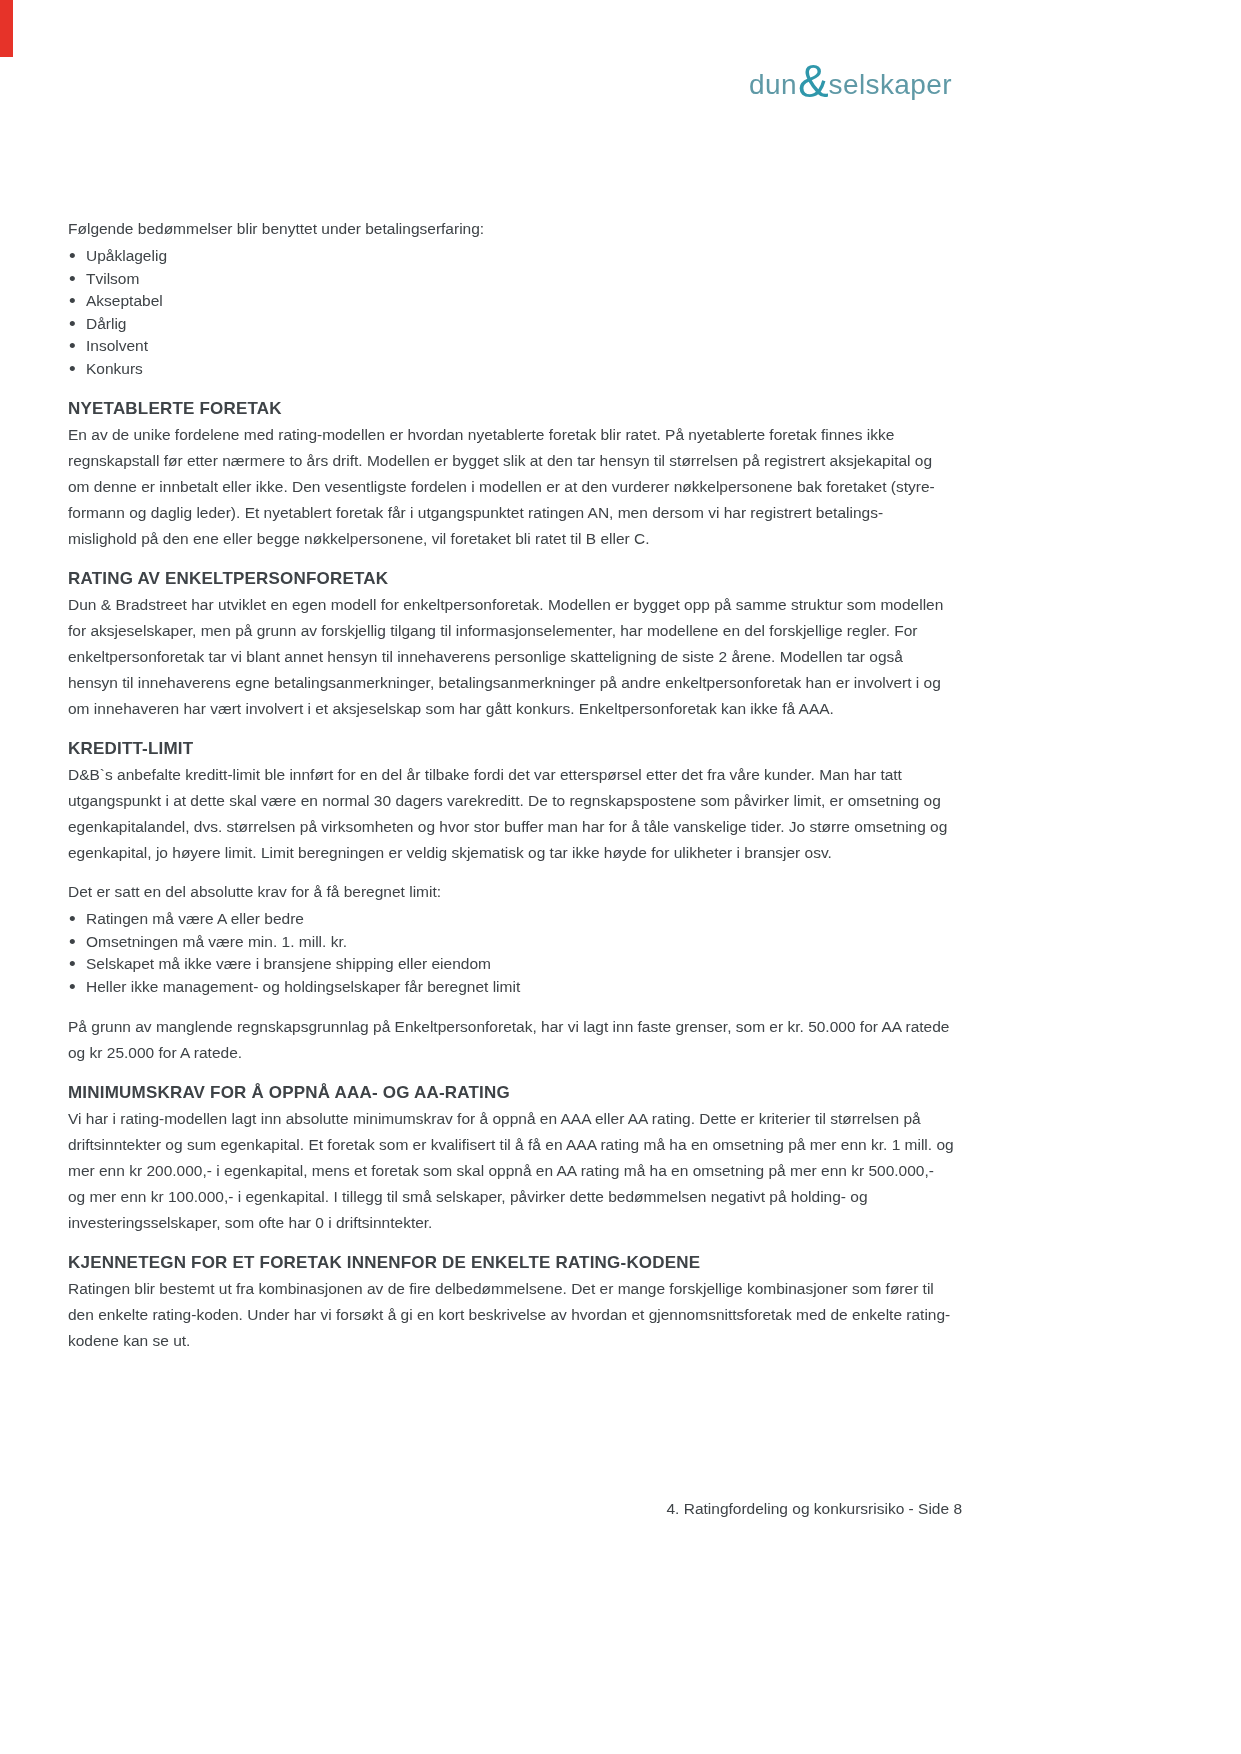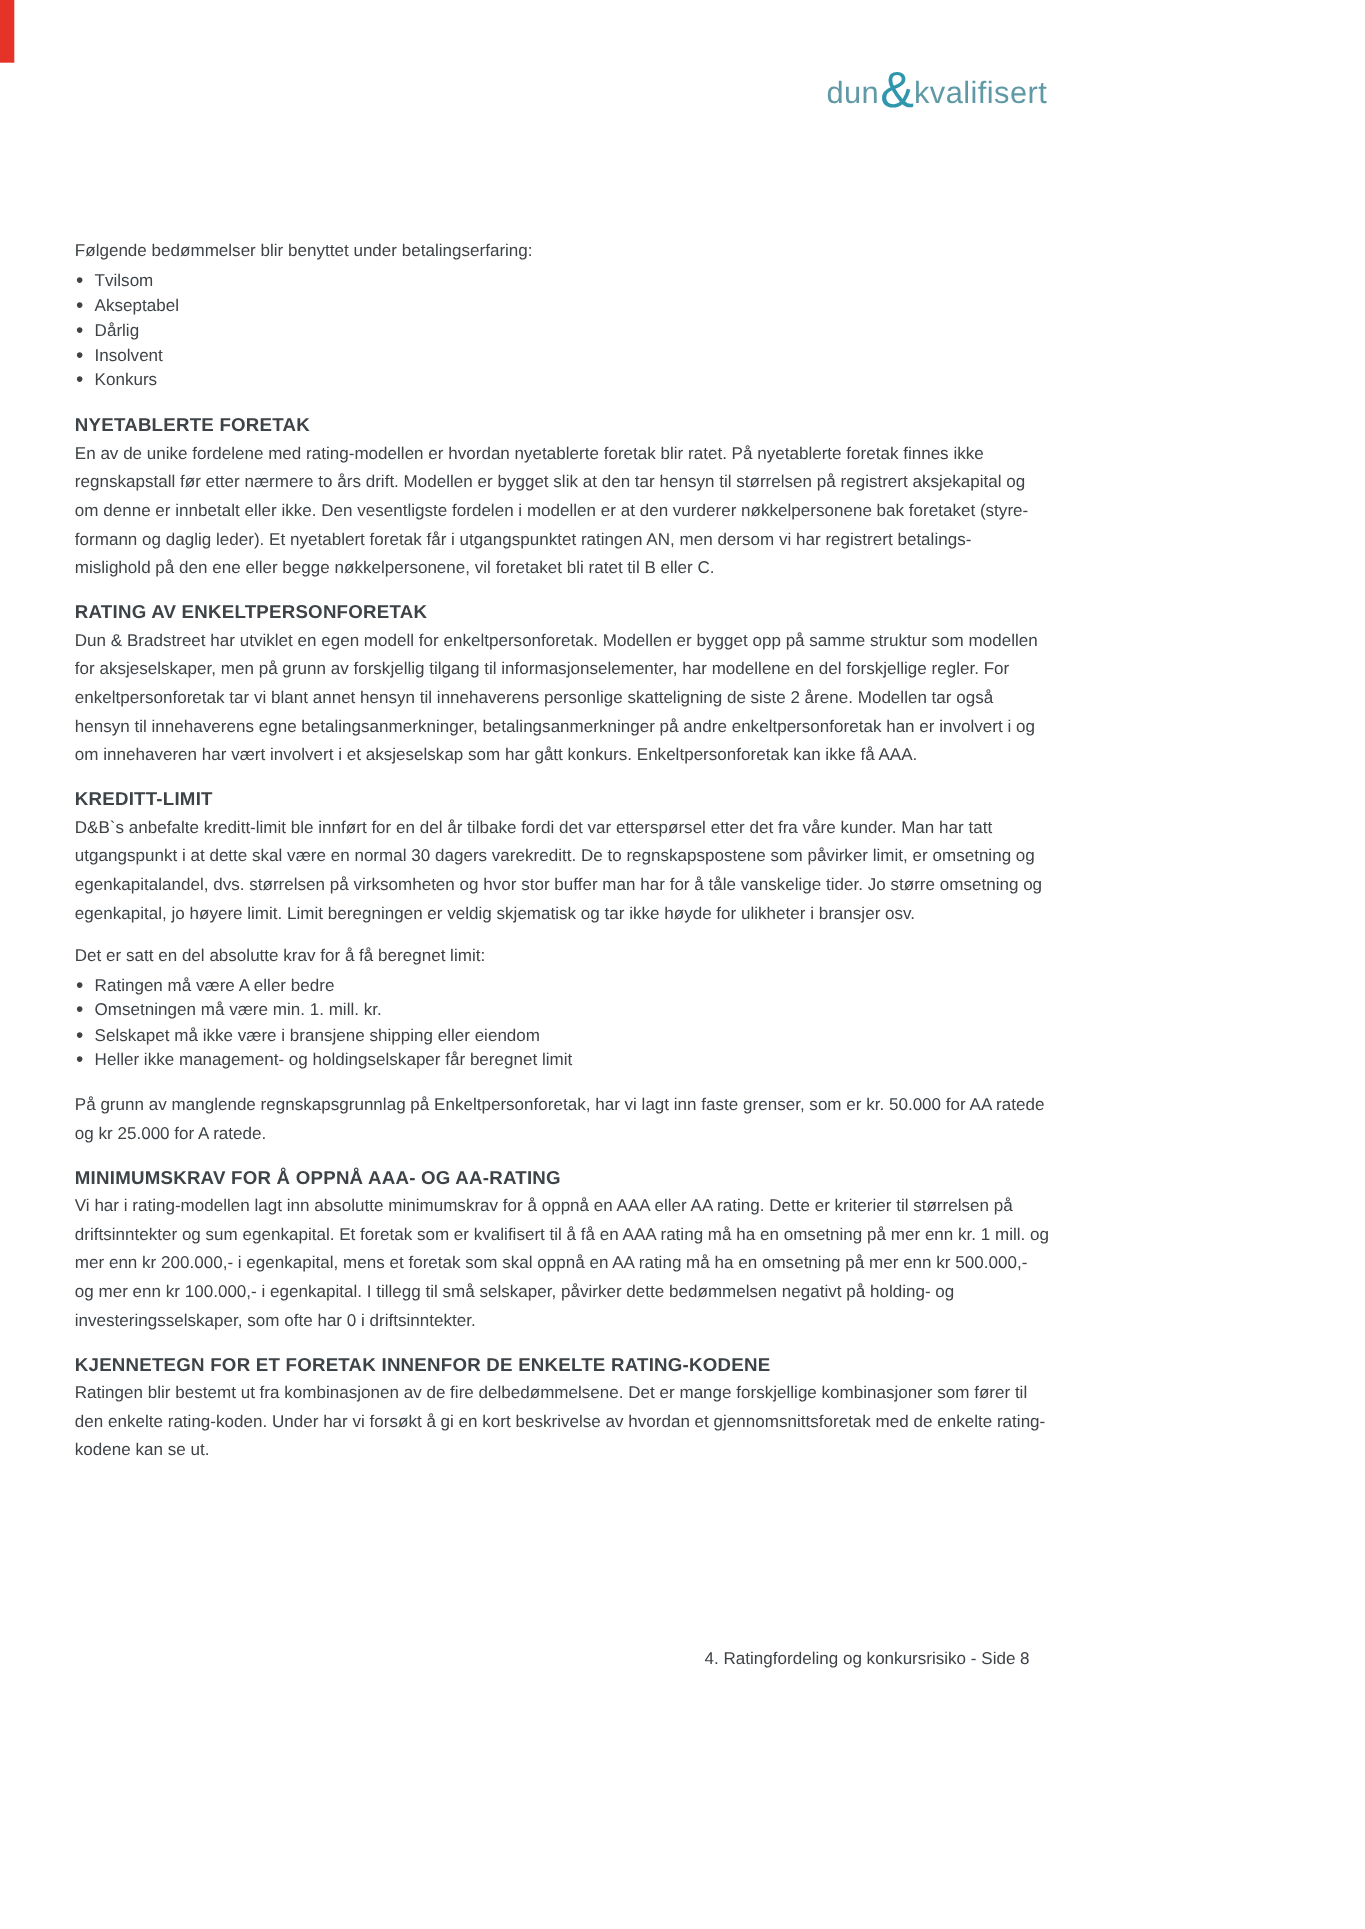--- a/index.html
+++ b/index.html
@@ -50,41 +50,42 @@
   }
   .bullets li{
     position:relative;padding-left:18px;line-height:22.5px;
   }
   .bullets li::before{
     content:"\2022";position:absolute;left:1px;top:0;
     font-size:19px;line-height:22.5px;color:var(--text-color);
   }
 
   .footer{
-    position:absolute;top:1496px;right:305px;
+    position:absolute;top:1496px;right:279px;
     font-size:15.5px;line-height:26px;color:var(--text-color);
     white-space:nowrap;
   }
 </style>
 </head>
 <body>
 
 <div class="page">
 
   <div class="corner-mark"></div>
 
   <header class="logo">
     <span class="logo-word">dun</span>
     <span class="logo-amp">&amp;</span>
-    <span class="logo-word">kvalifisert</span>
+    <span class="logo-word">selskaper</span>
   </header>
 
   <main class="content">
       <p class="para lead">Følgende bedømmelser blir benyttet under betalingserfaring:</p>
       <ul class="bullets">
+        <li>Upåklagelig</li>
         <li>Tvilsom</li>
         <li>Akseptabel</li>
         <li>Dårlig</li>
         <li>Insolvent</li>
         <li>Konkurs</li>
       </ul>
       <h2 class="heading">NYETABLERTE FORETAK</h2>
       <p class="para">En av de unike fordelene med rating-modellen er hvordan nyetablerte foretak blir ratet. På nyetablerte foretak finnes ikke regnskapstall før etter nærmere to års drift. Modellen er bygget slik at den tar hensyn til størrelsen på registrert aksjekapital og om denne er innbetalt eller ikke. Den vesentligste fordelen i modellen er at den vurderer nøkkelpersonene bak foretaket (styre- formann og daglig leder). Et nyetablert foretak får i utgangspunktet ratingen AN, men dersom vi har registrert betalings- mislighold på den ene eller begge nøkkelpersonene, vil foretaket bli ratet til B eller C.</p>
       <h2 class="heading">RATING AV ENKELTPERSONFORETAK</h2>
       <p class="para">Dun &amp; Bradstreet har utviklet en egen modell for enkeltpersonforetak. Modellen er bygget opp på samme struktur som modellen for aksjeselskaper, men på grunn av forskjellig tilgang til informasjonselementer, har modellene en del forskjellige regler. For enkeltpersonforetak tar vi blant annet hensyn til innehaverens personlige skatteligning de siste 2 årene. Modellen tar også hensyn til innehaverens egne betalingsanmerkninger, betalingsanmerkninger på andre enkeltpersonforetak han er involvert i og om innehaveren har vært involvert i et aksjeselskap som har gått konkurs. Enkeltpersonforetak kan ikke få AAA.</p>

